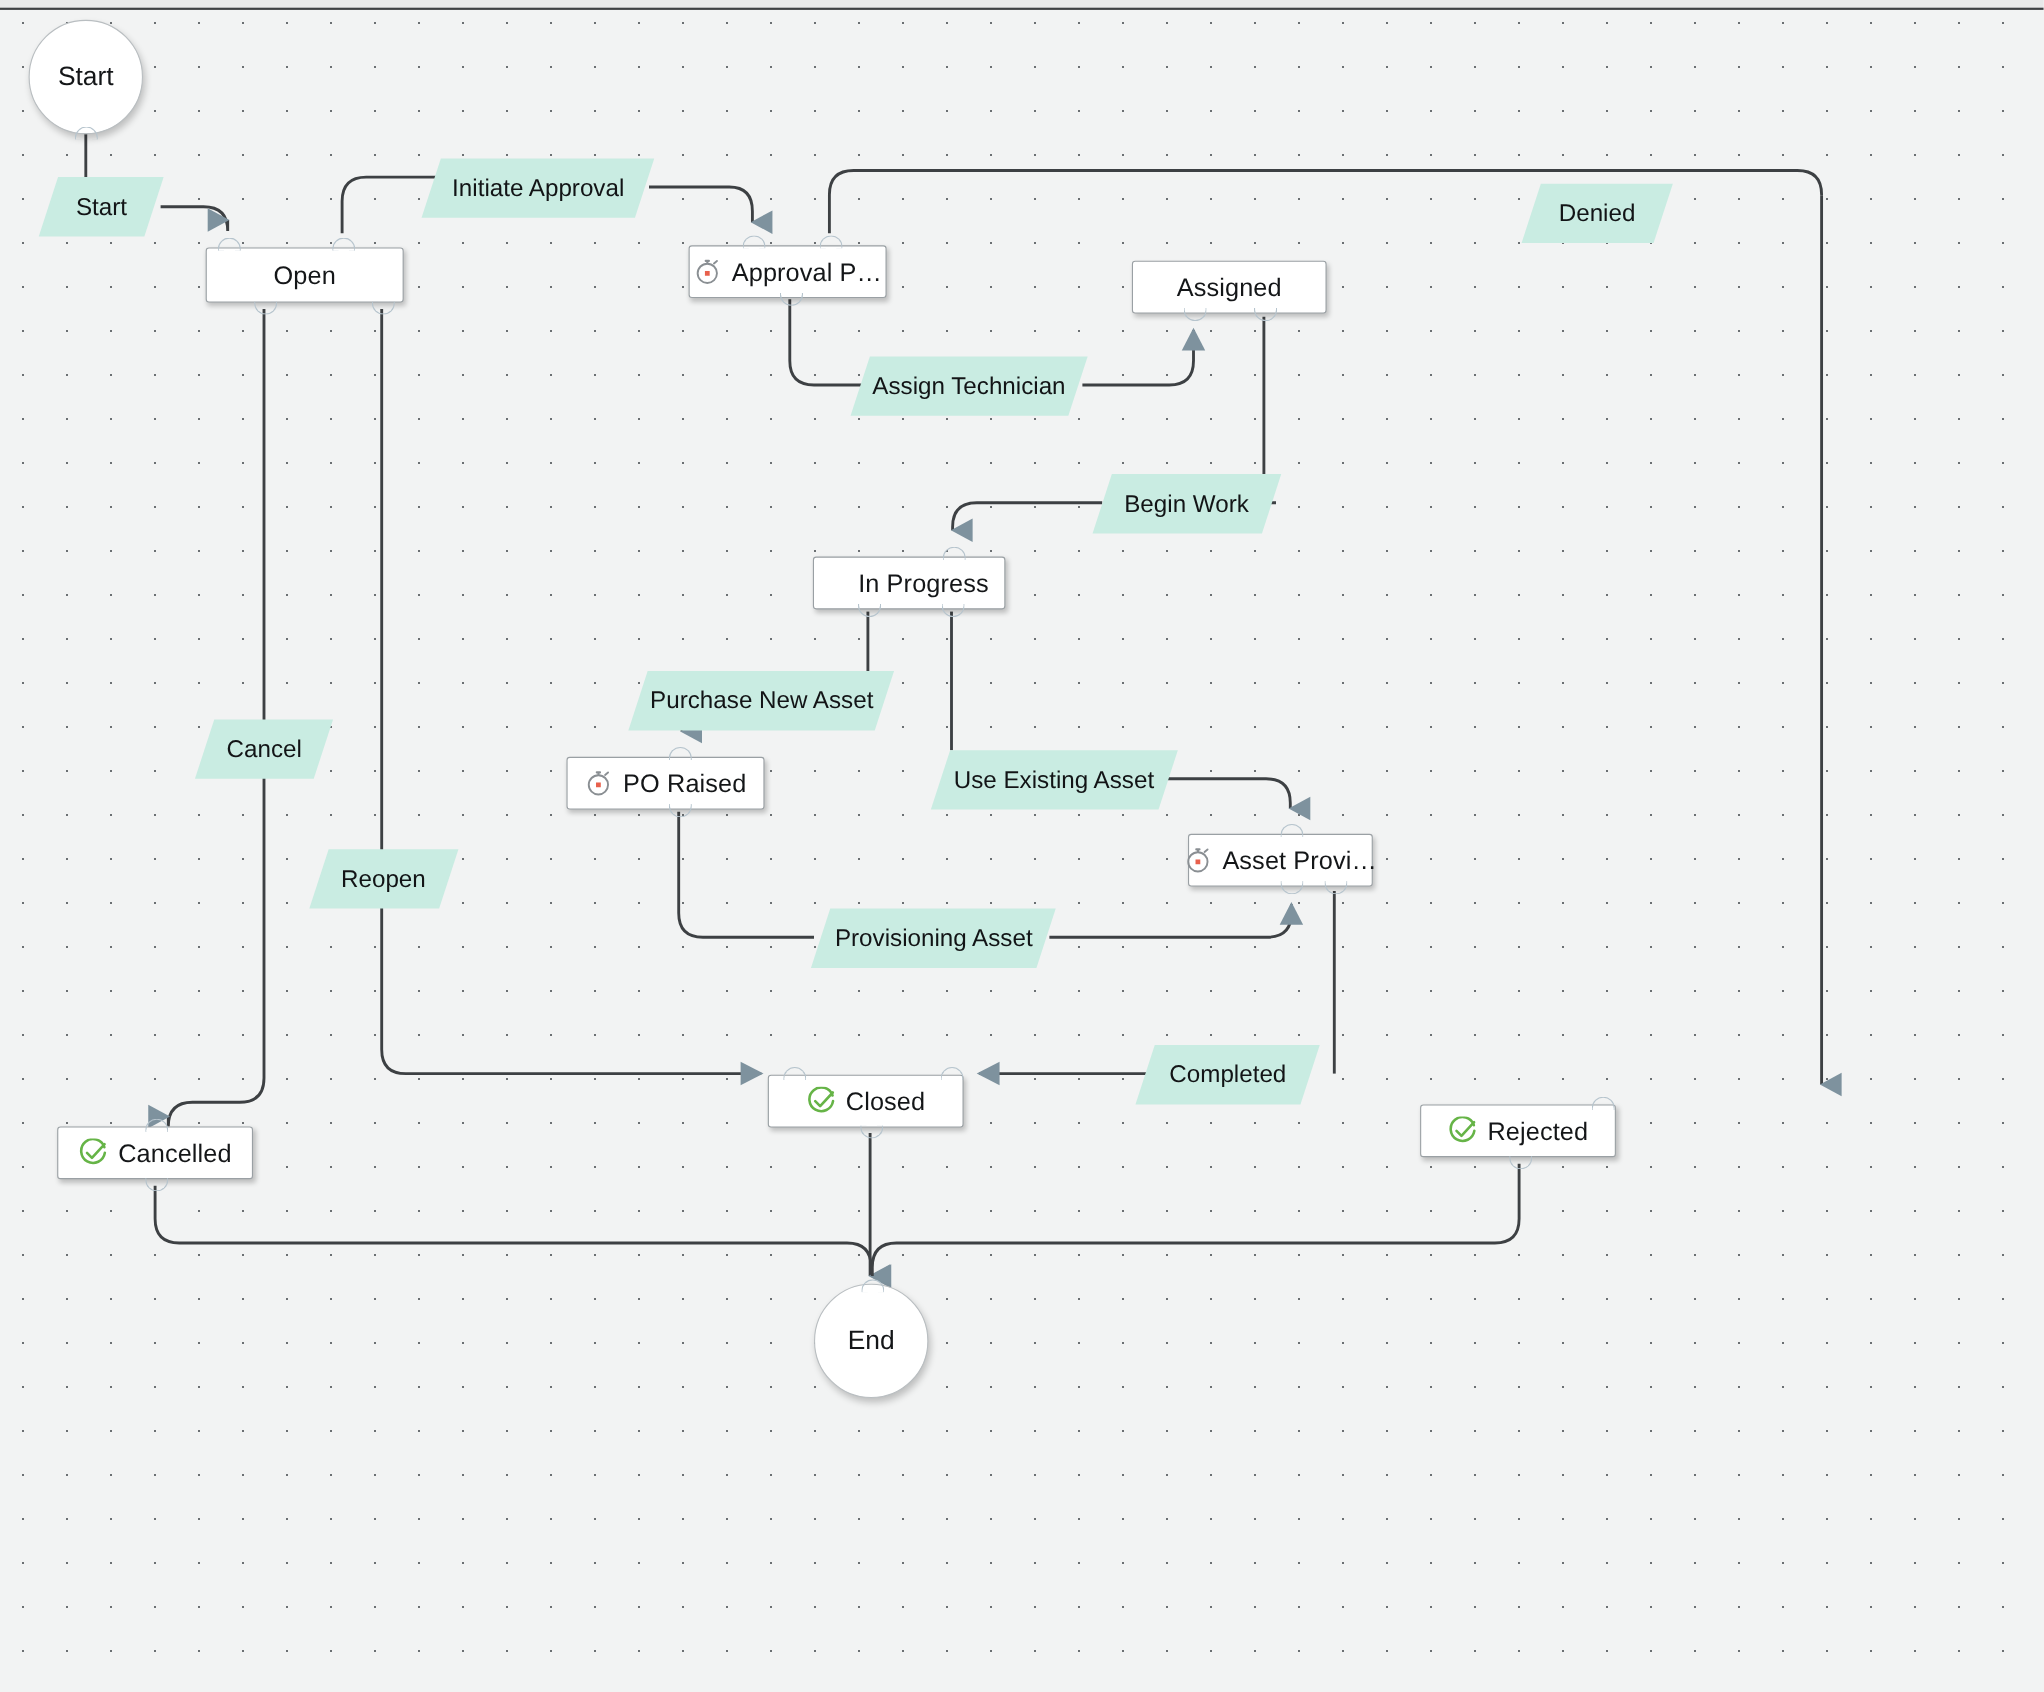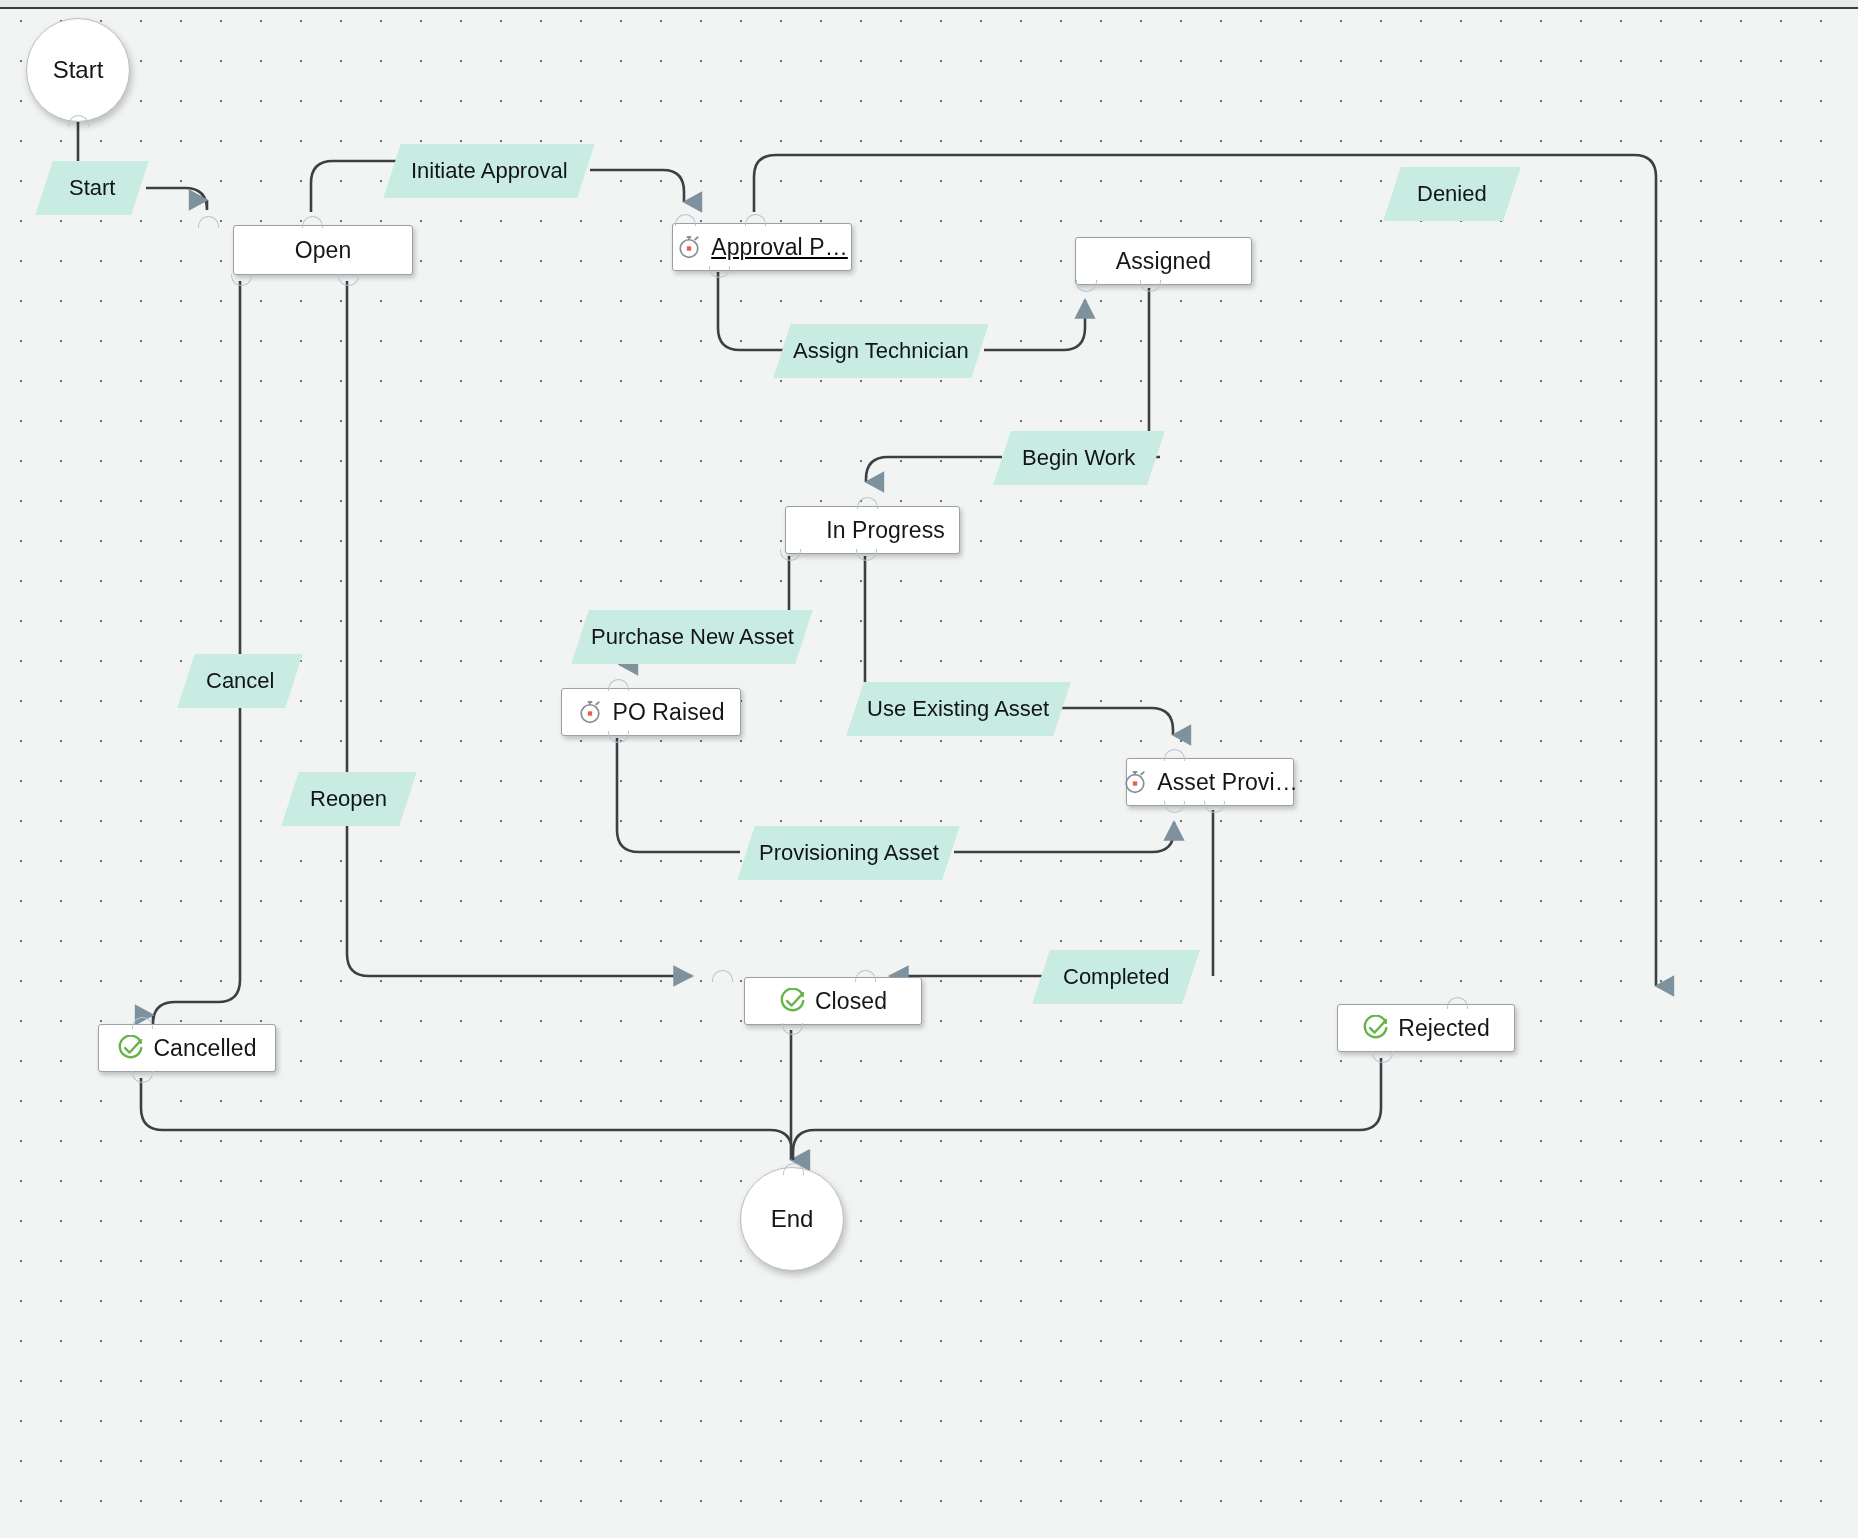--- a/index.html
+++ b/index.html
@@ -48,21 +48,20 @@
     align-items: center;
     justify-content: center;
   }
   .node-box {
     background: #ffffff;
     border: 1px solid #9aa0a4;
     border-radius: 3px;
     box-shadow: 2px 3px 5px rgba(0,0,0,0.22);
     gap: 9px;
     padding: 0 14px;
-    margin-left: 46px;
   }
   .node-box .node-label {
     font-size: 23px;
     color: #141618;
     white-space: nowrap;
     letter-spacing: 0.1px;
   }
   .node-circle {
     background: #ffffff;
     border: 1px solid #b9bec1;
@@ -271,21 +270,21 @@
   </div>
 
   <div class="node node-circle" style="left:26px; top:18px; width:104px; height:104px;">
     <span class="node-label">Start</span>
   </div>
 
   <div class="node node-box" style="left:187px; top:225px; width:180px; height:50px;">
     <span class="node-label">Open</span>
   </div>
 
-  <div class="node node-box" style="left:626px; top:223px; width:180px; height:48px;text-decoration:underline;">
+  <div class="node node-box" style="left:626px; top:223px; width:180px; height:48px;">
     <span class="icon">
       <svg width="26" height="26" viewBox="0 0 24 24">
         <circle cx="12" cy="13.4" r="8.1" fill="none" stroke="#8a8f93" stroke-width="1.6"></circle>
         <rect x="10" y="11.4" width="4" height="4" fill="#e8604c"></rect>
         <rect x="9.8" y="1.9" width="4.4" height="1.9" rx="0.8" fill="#8a8f93"></rect>
         <rect x="11.2" y="3.3" width="1.7" height="2.4" fill="#8a8f93"></rect>
         <path d="M17.6 5.1 L20.1 3.0" stroke="#8a8f93" stroke-width="1.6" stroke-linecap="round" fill="none"></path>
       </svg>
     </span>
     <span class="node-label">Approval P…</span>

